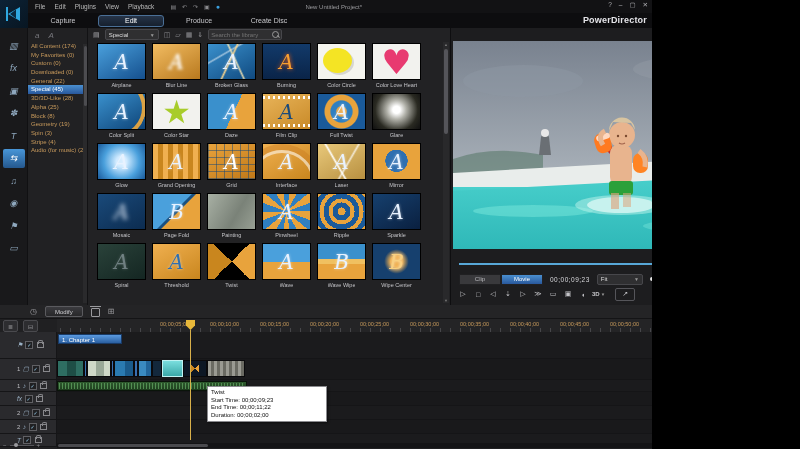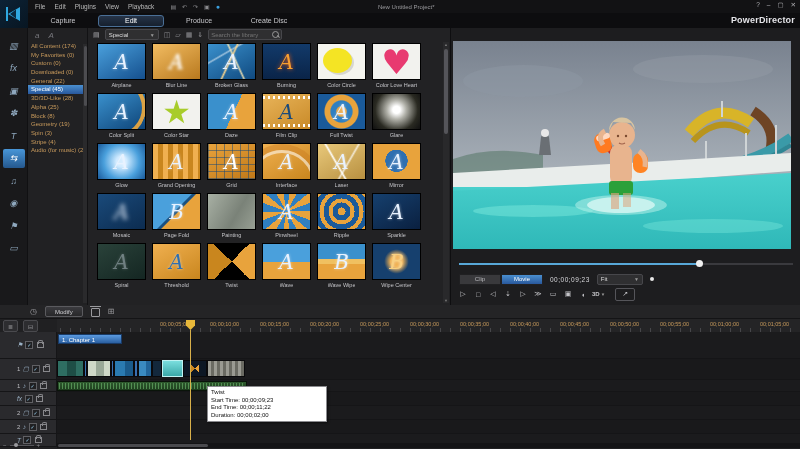--- a/index.html
+++ b/index.html
@@ -1,16 +1,16 @@
 <!DOCTYPE html>
 <html><head>
 <meta charset="utf-8">
 <style>
   html,body{margin:0;padding:0;background:#000}
-  #app{position:relative;width:800px;height:449px;background:#8b5cf6;font-family:"Liberation Sans",sans-serif;color:#ccc;overflow:hidden}
+  #app{position:relative;width:652px;height:449px;background:#8b5cf6;font-family:"Liberation Sans",sans-serif;color:#ccc;overflow:hidden}
 
   
   #logo{position:absolute;left:0;top:0;width:28px;height:28px;background:linear-gradient(135deg,#0c2236,#081622);display:flex;align-items:center;justify-content:center;z-index:3}
   #titlebar{position:absolute;left:28px;top:0;right:0;height:13px;background:#121214;display:flex;align-items:center}
   #menus{display:flex;gap:9px;font-size:6.5px;color:#b8b8b8;padding-left:7px}
   .menu{cursor:default}
   #quickicons{display:flex;gap:6px;margin-left:16px;font-size:6px;color:#8a8a8e;align-items:center}
   .qicon.accent{color:#3aa0e0;font-size:7px}
   #wintitle{position:absolute;left:49%;transform:translateX(-50%);font-size:6px;color:#9a9a9e;white-space:nowrap}
   #winctl{position:absolute;right:4px;top:1px;display:flex;gap:7px;font-size:6.5px;color:#b0b0b4}

